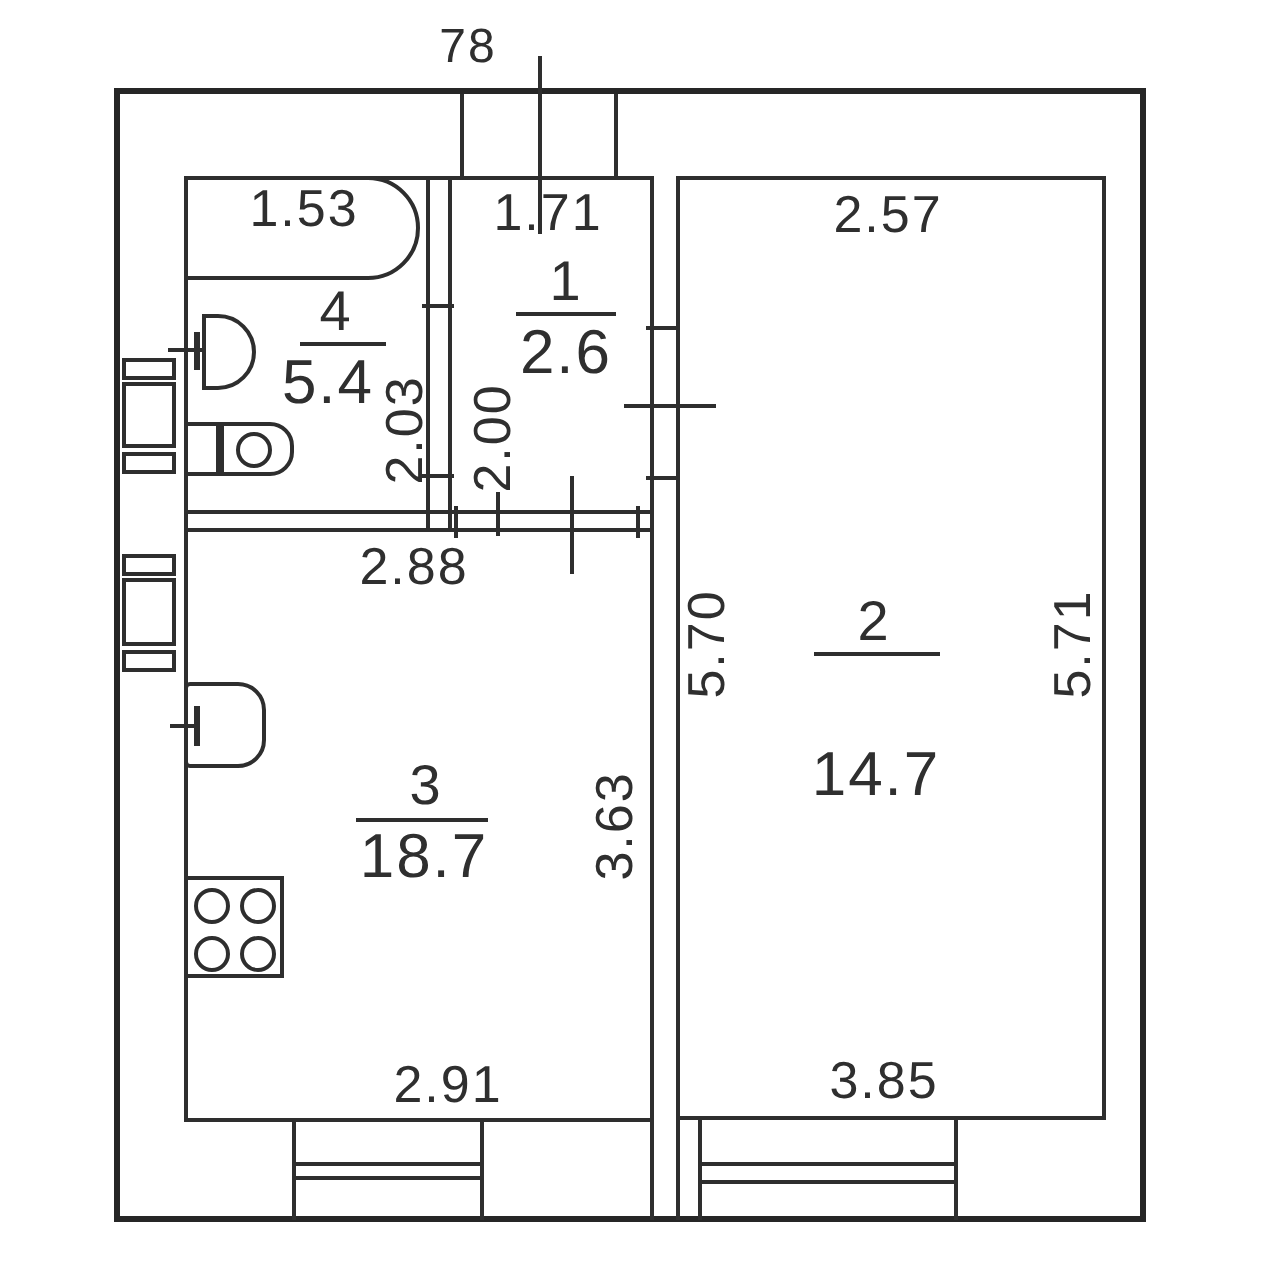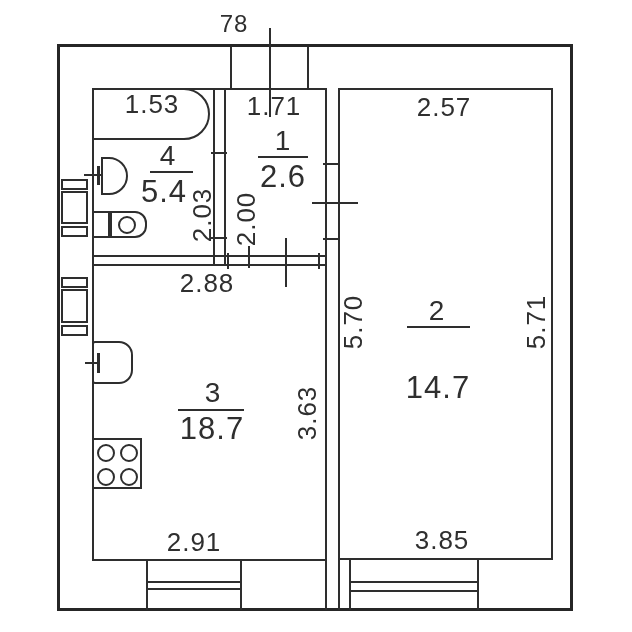--- a/index.html
+++ b/index.html
@@ -91,21 +91,21 @@
 
   <div class="lb" style="left:152px;top:104px;">1.53</div>
   <div class="lb" style="left:274px;top:106px;">1.71</div>
   <div class="lb" style="left:444px;top:107px;">2.57</div>
   <div class="lb rot" style="left:202px;top:215px;">2.03</div>
   <div class="lb rot" style="left:246px;top:219px;">2.00</div>
   <div class="lb" style="left:207px;top:283px;text-align:center;">2.88</div>
   <div class="lb rot" style="left:353px;top:322px;">5.70</div>
   <div class="lb rot" style="left:536px;top:322px;">5.71</div>
   <div class="lb rot" style="left:307px;top:413px;">3.63</div>
-  <div class="lb" style="left:194px;top:542px;">2.91</div>
+  <div class="lb" style="left:224px;top:542px;">2.91</div>
   <div class="lb" style="left:442px;top:540px;">3.85</div>
 
   <div class="lb roomnum" style="left:283px;top:141px;">1</div>
   <div class="frac" style="left:258px;top:156px;width:50px;"></div>
   <div class="lb area" style="left:283px;top:176px;">2.6</div>
 
   <div class="lb roomnum" style="left:437px;top:311px;">2</div>
   <div class="frac" style="left:407px;top:326px;width:63px;"></div>
   <div class="lb area" style="left:438px;top:346px;margin-top:41px;">14.7</div>
 

